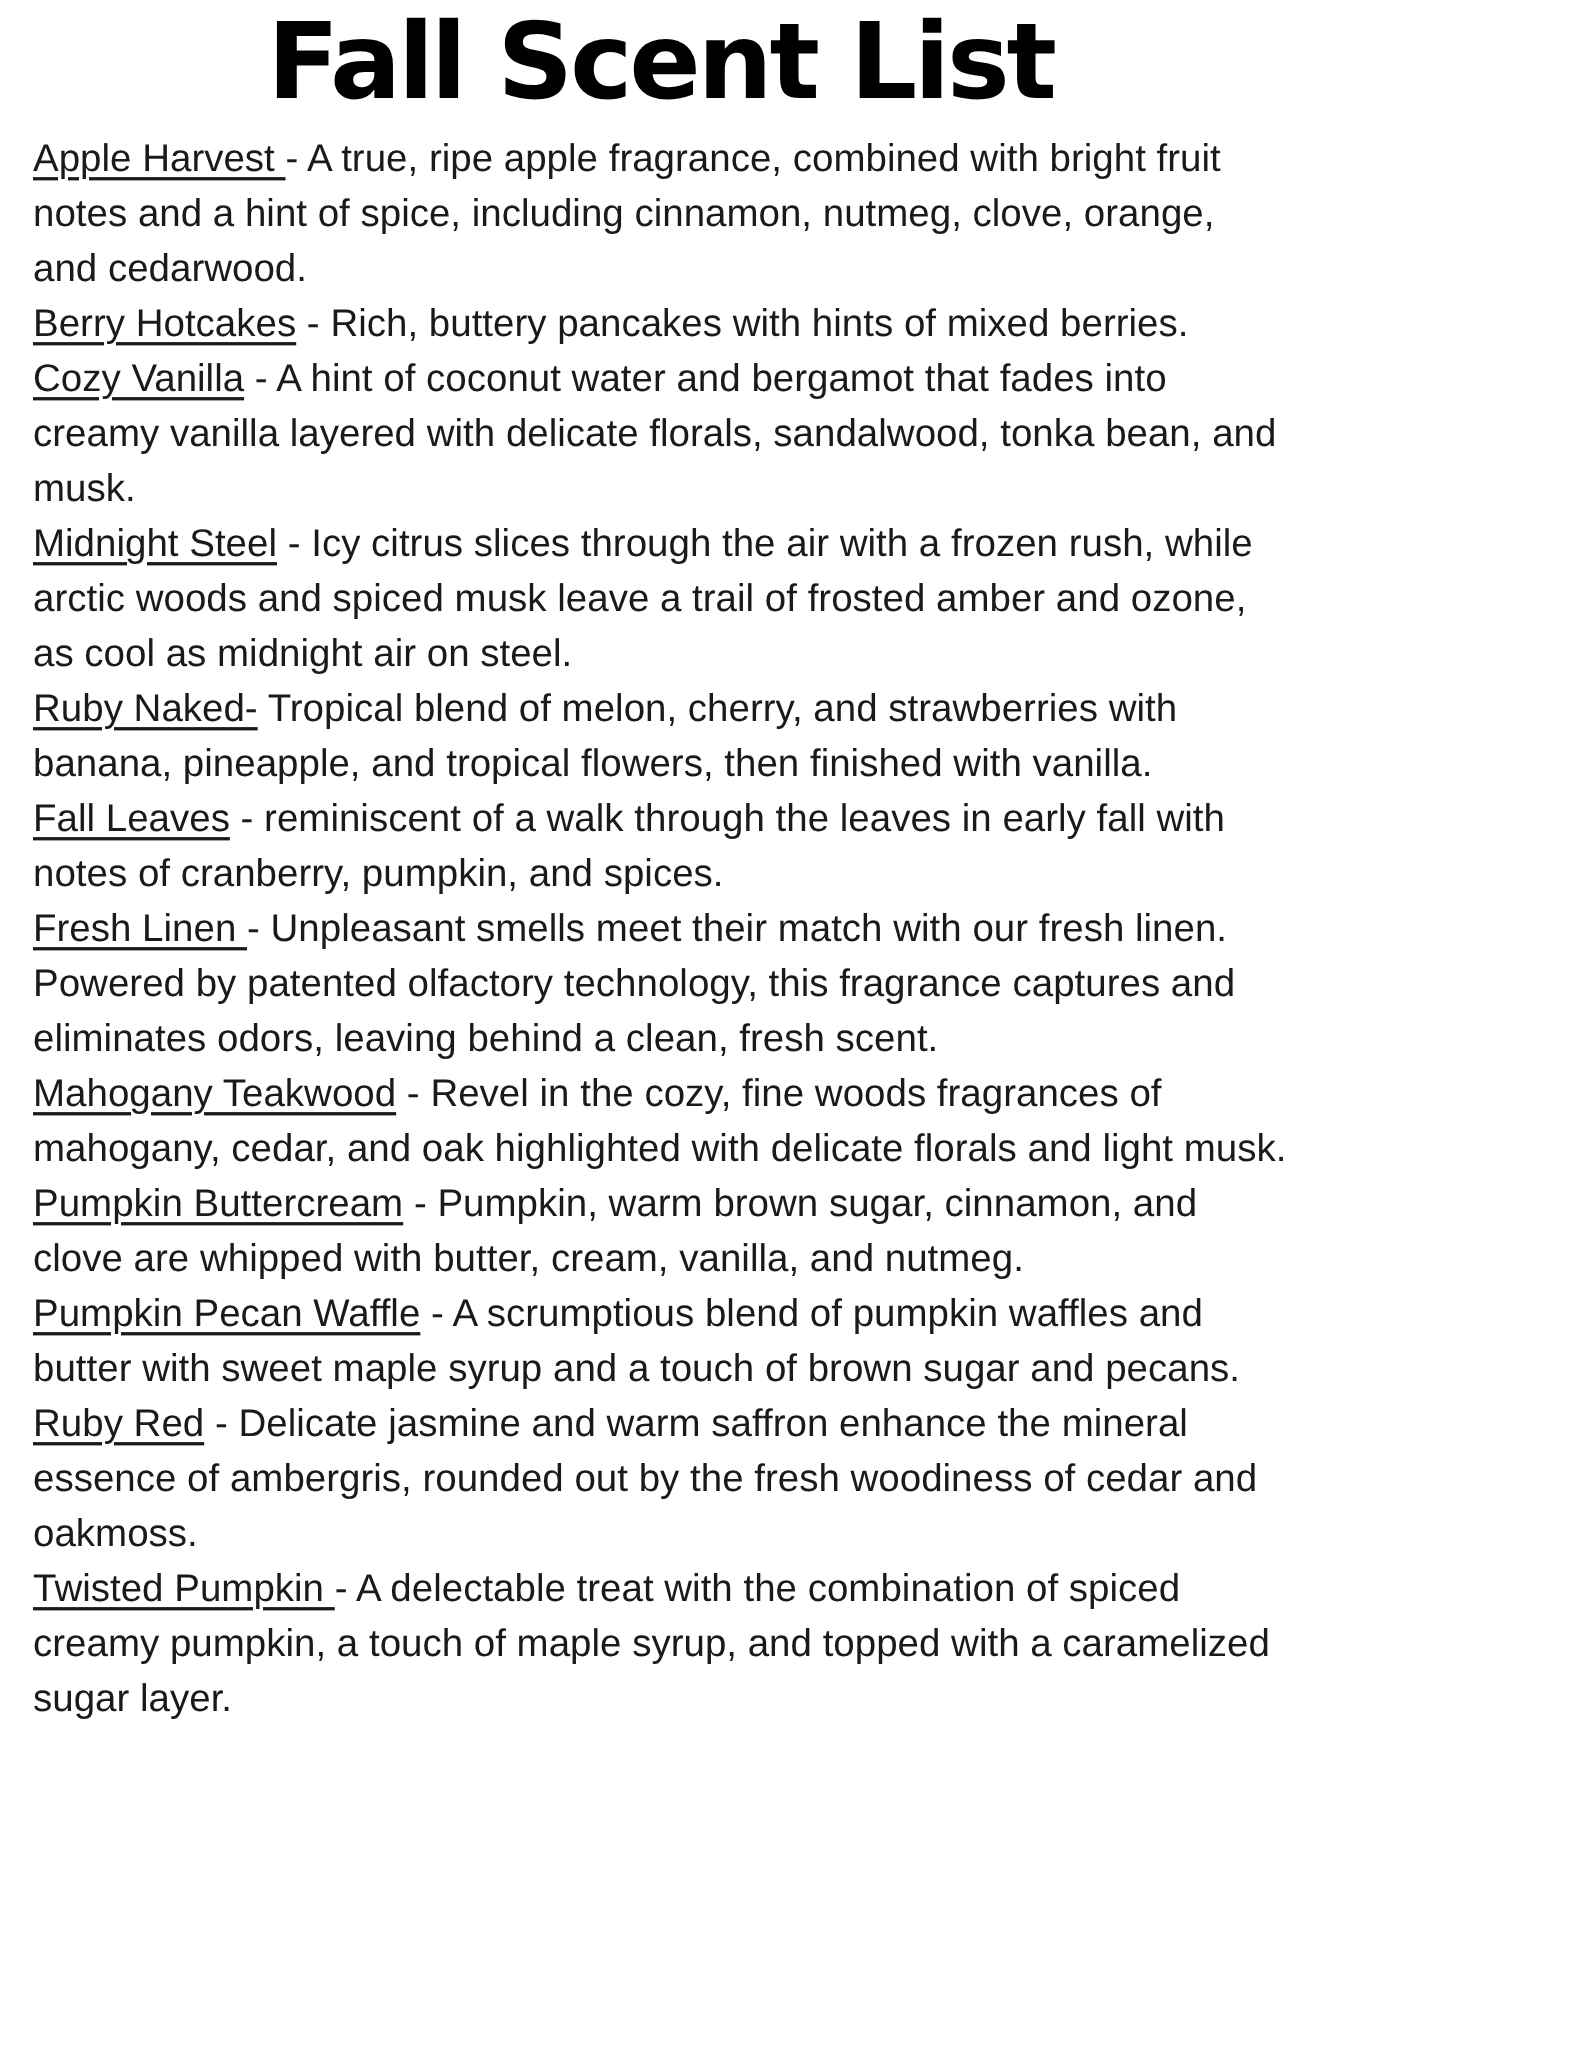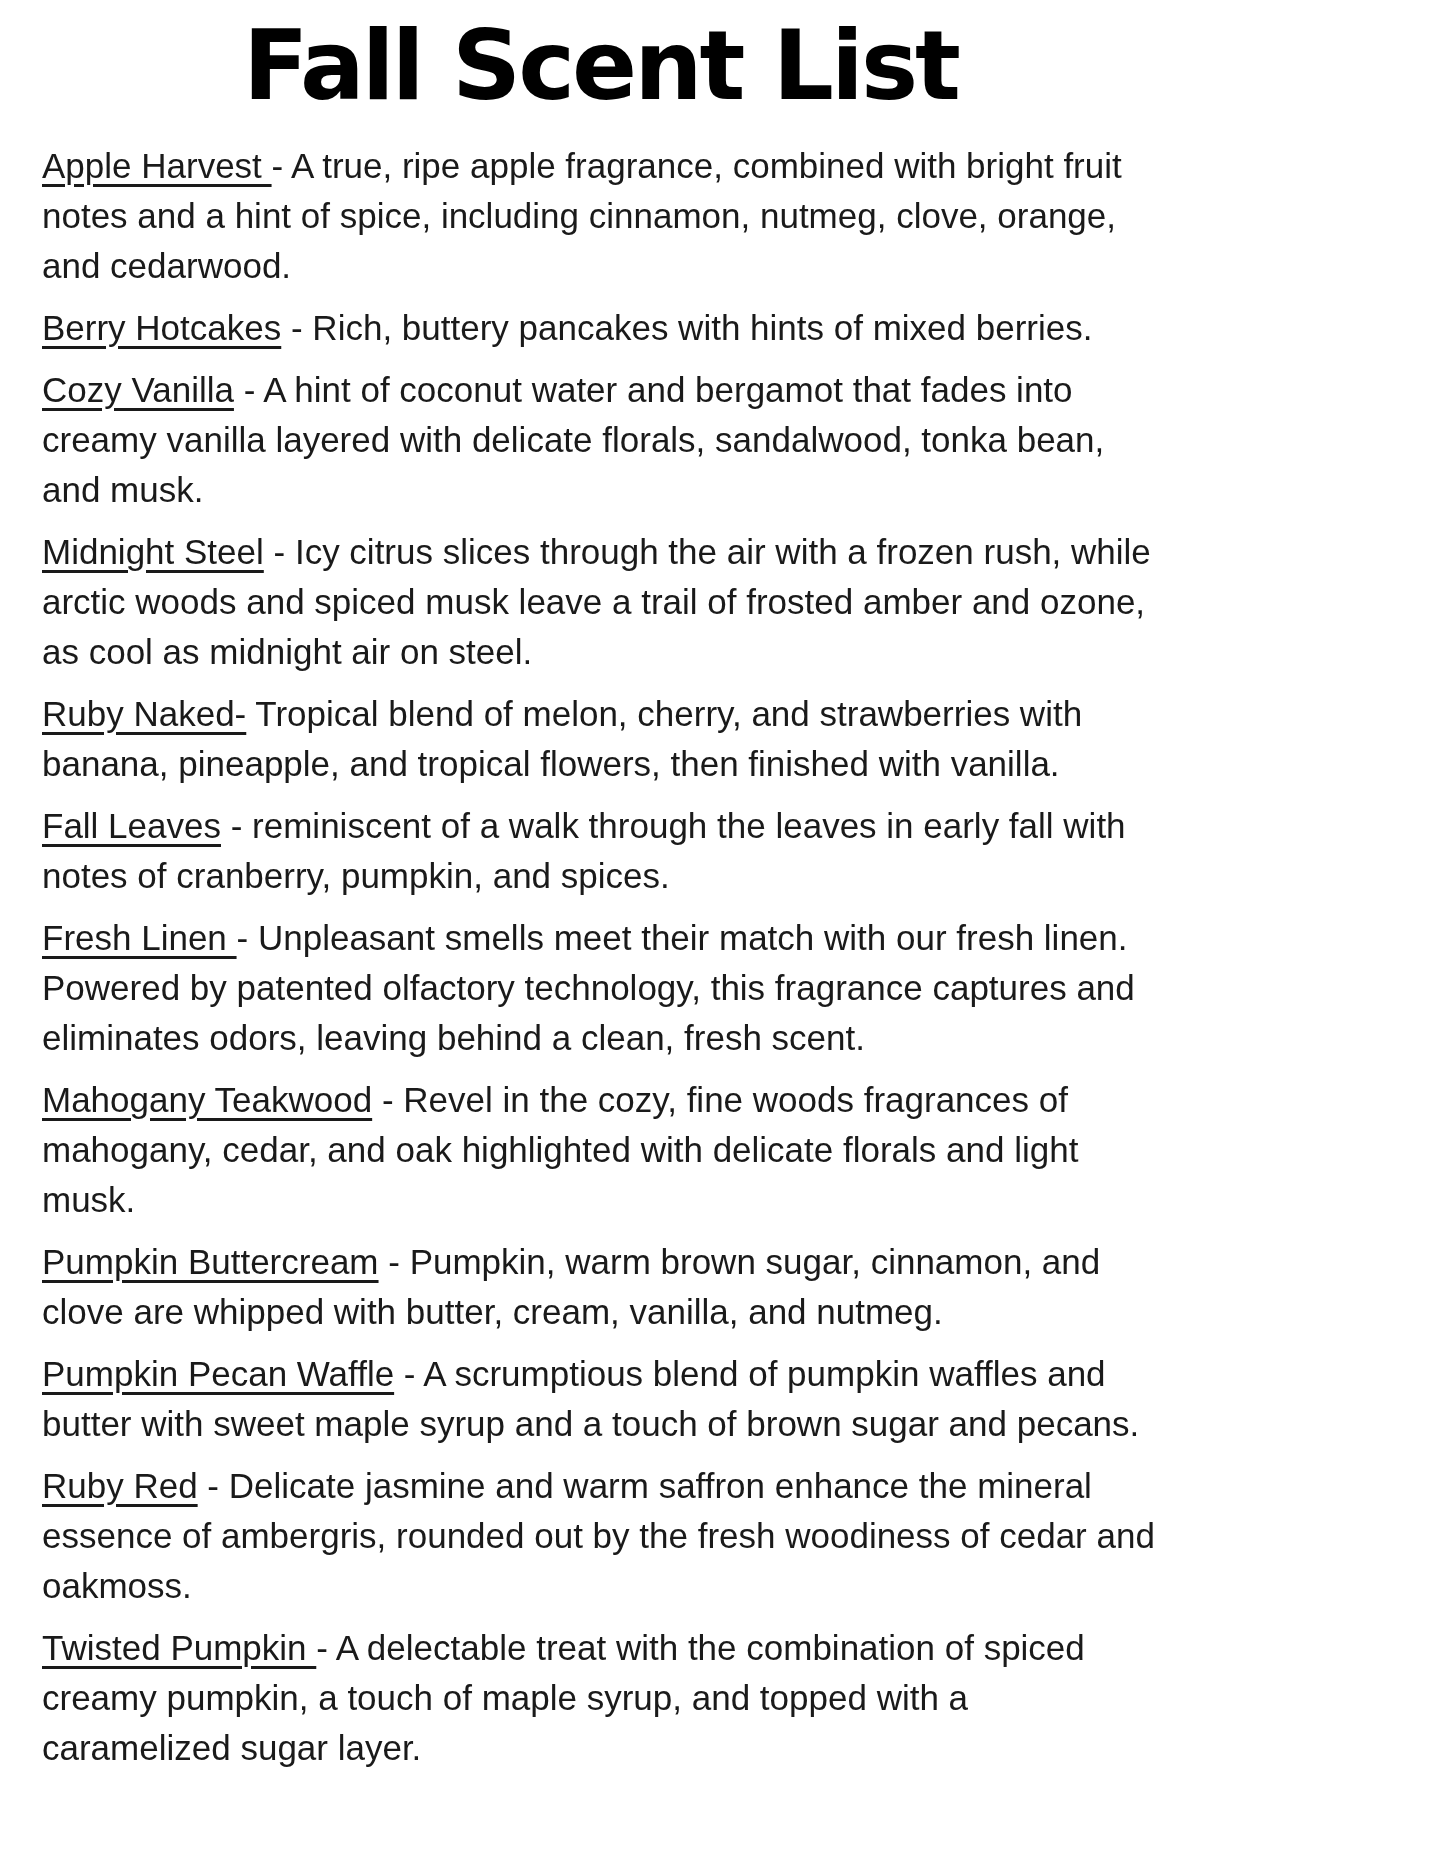--- a/index.html
+++ b/index.html
@@ -12,42 +12,42 @@
     min-height: 1871px;
     font-family: "Liberation Sans", sans-serif;
     color: #1a1a1a;
     box-sizing: border-box;
   }
   .page {
     width: 1201px;
     min-height: 1871px;
     background: #ffffff;
     box-sizing: border-box;
-    padding-top: 16px;
+    padding-top: 6px;
   }
   h1.page-title {
     margin: 0;
     padding: 0 0 6px 0;
     text-align: center;
     font-family: "DejaVu Sans", "Liberation Sans", sans-serif;
     font-weight: 800;
     font-size: 96px;
     line-height: 1.05;
     letter-spacing: -3px;
     color: #000000;
   }
   .scent-list {
     padding: 6px 30px 0 30px;
     font-size: 35px;
     line-height: 50px;
     letter-spacing: 0px;
     color: #1a1a1a;
   }
   p.scent-entry {
-    margin: 12px;
+    margin: 0;
     padding: 0;
   }
   .scent-name {
     text-decoration: underline;
     text-decoration-thickness: 3px;
     text-underline-offset: 6px;
     white-space: pre-wrap;
   }
   .scent-separator, .scent-description {
     text-decoration: none;

